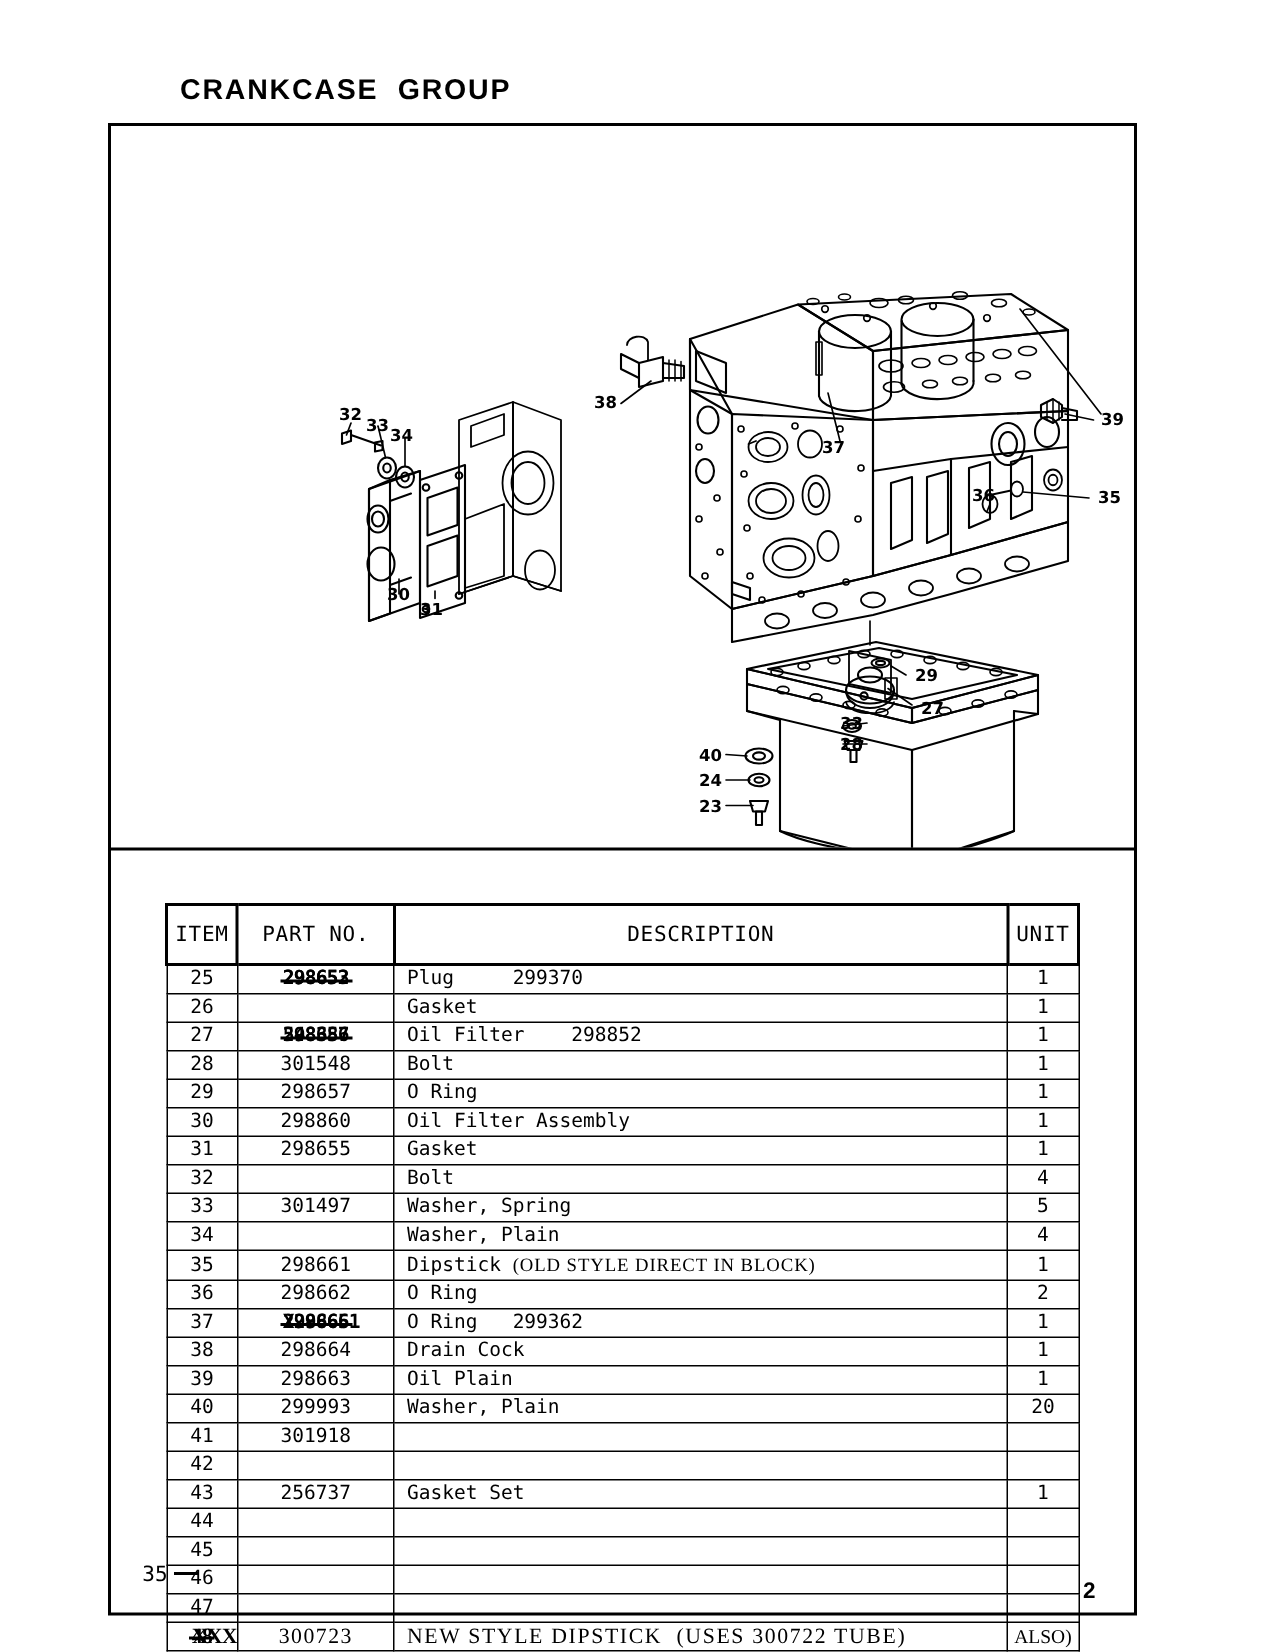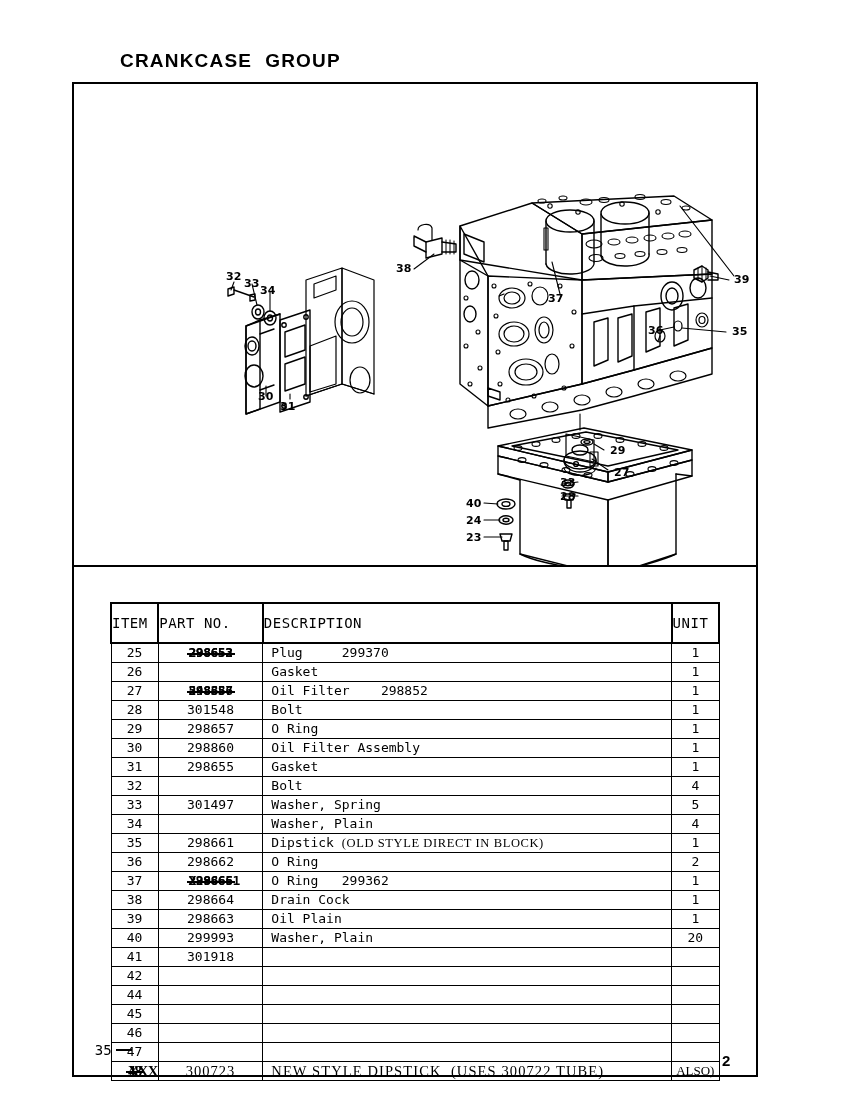--- a/index.html
+++ b/index.html
@@ -118,21 +118,21 @@
     line-height: 18px;
     vertical-align: middle;
     white-space: pre;
   }
   table#parts-table thead th {
     height: 38px;
     line-height: 38px;
     font-weight: normal;
     font-size: 14px;
     letter-spacing: 0.5px;
-    text-align: left;
+    text-align: center;
     border-width: 2px;
   }
   
   .col-item  { width: 46px;  text-align: center; }
   .col-part  { width: 105px; text-align: center; }
   .col-desc  { width: 405px; text-align: left; padding-left: 8px !important; margin-left: 24px; }
   .col-unit  { width: 46px;  text-align: center; }
 
   thead .col-desc { text-align: center; padding-left: 0 !important; }
   .overtype {
@@ -597,20 +597,26 @@
             <td class="col-desc"></td>
             <td class="col-unit"></td>
           </tr>
           <tr>
             <td class="col-item">42</td>
             <td class="col-part"></td>
             <td class="col-desc"></td>
             <td class="col-unit"></td>
           </tr>
           <tr>
+            <td class="col-item">43</td>
+            <td class="col-part">256737</td>
+            <td class="col-desc">Gasket Set</td>
+            <td class="col-unit">1</td>
+          </tr>
+          <tr>
             <td class="col-item">44</td>
             <td class="col-part"></td>
             <td class="col-desc"></td>
             <td class="col-unit"></td>
           </tr>
           <tr>
             <td class="col-item">45</td>
             <td class="col-part"></td>
             <td class="col-desc"></td>
             <td class="col-unit"></td>

